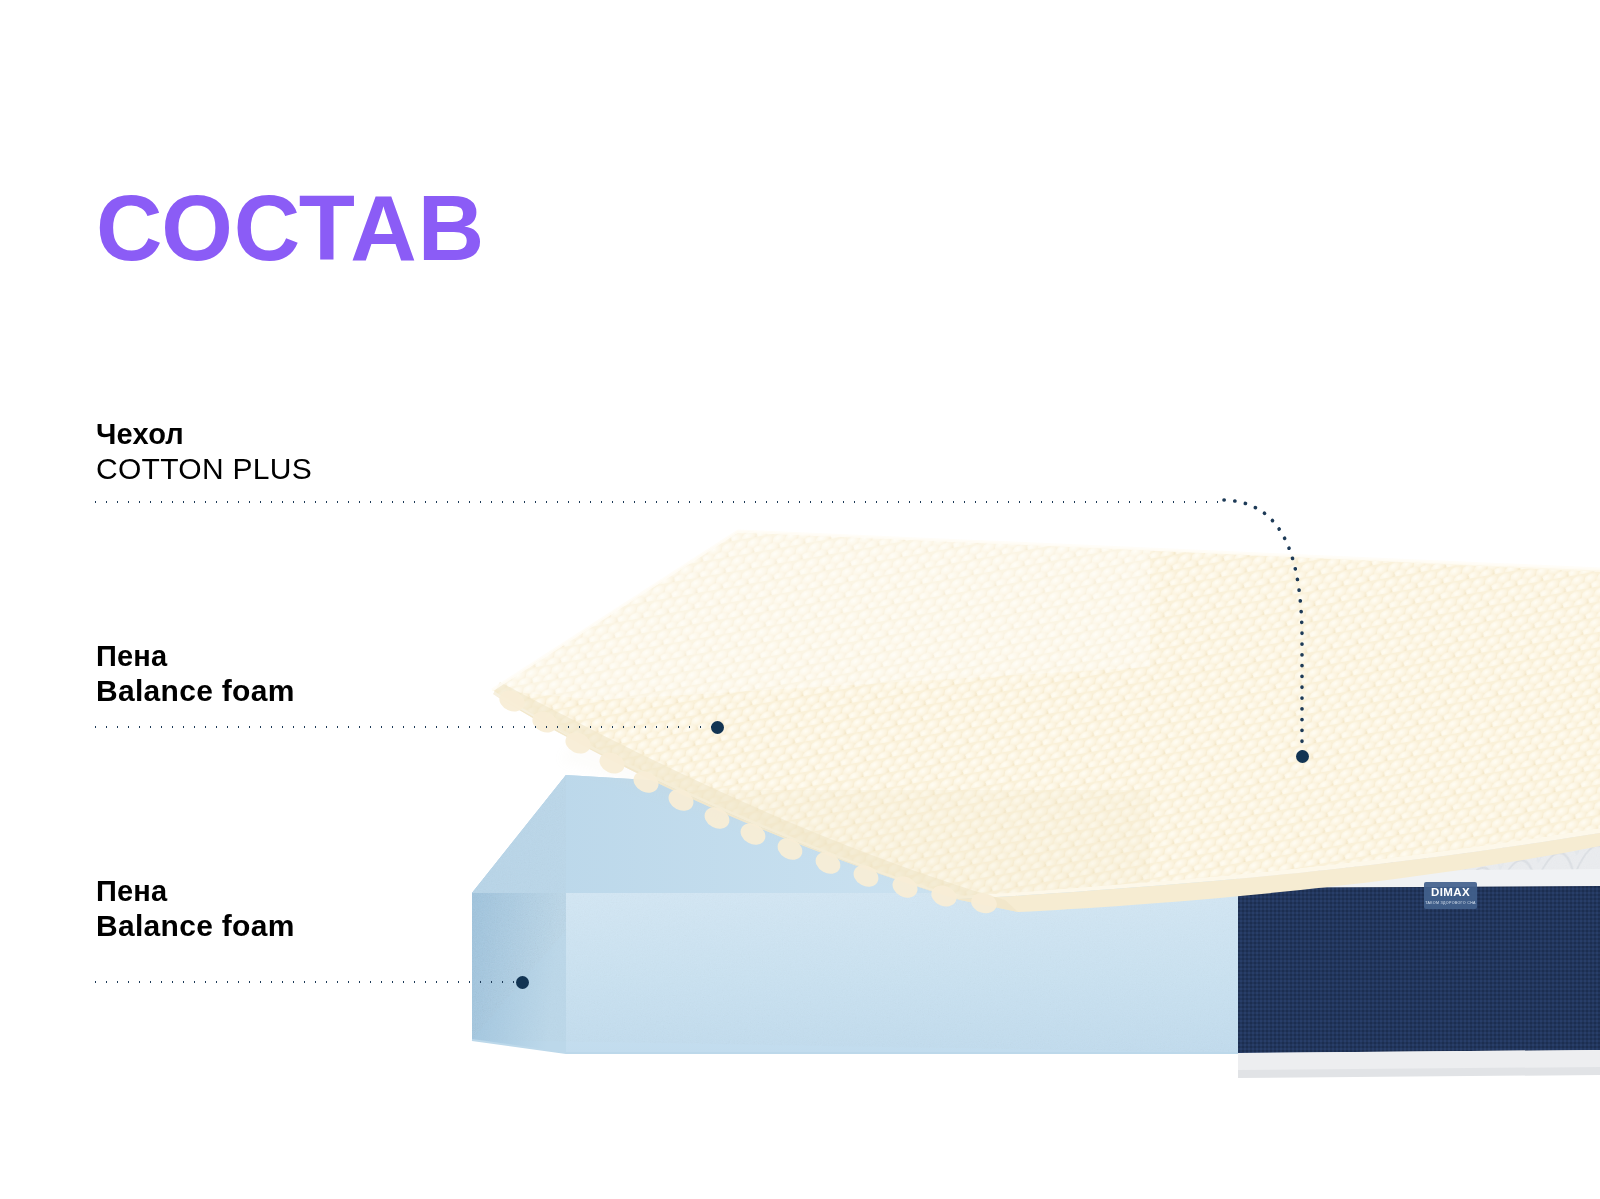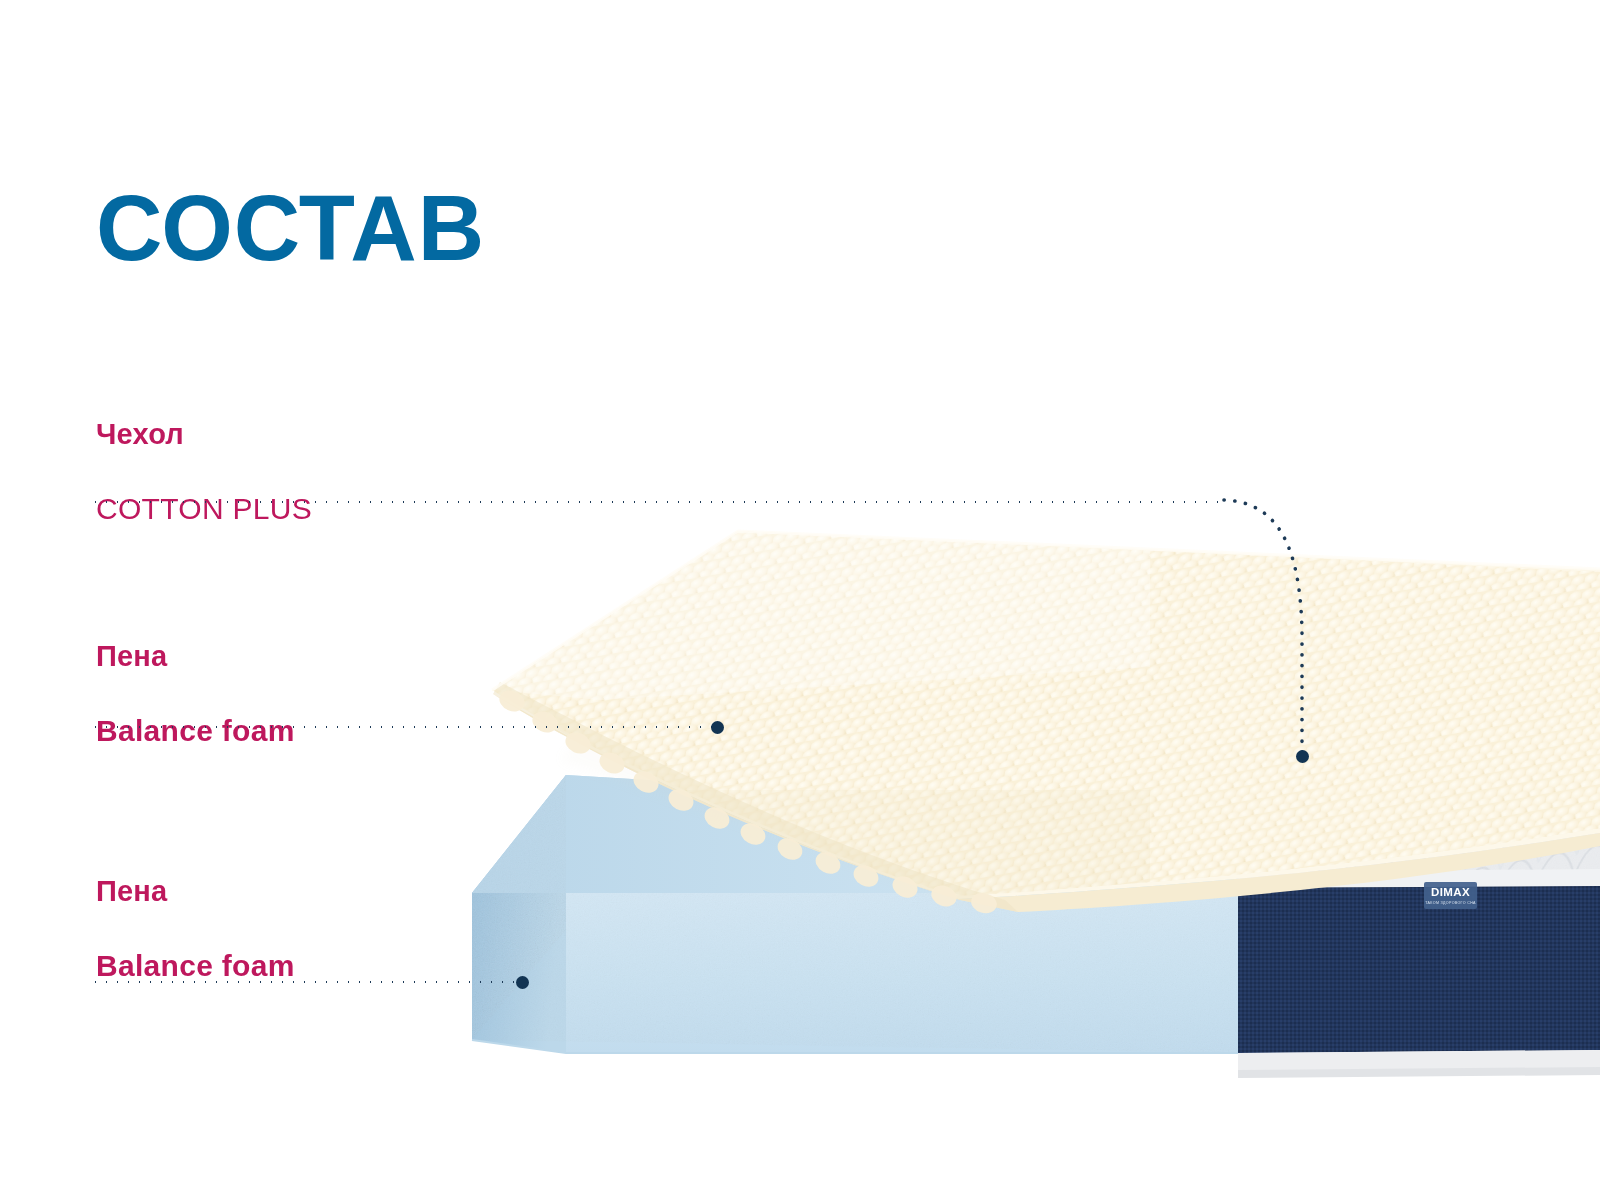--- a/index.html
+++ b/index.html
@@ -21,42 +21,41 @@
   }
 
   
   #page-title {
     position: absolute;
     left: 96px;
     top: 182px;
     font-size: 92px;
     font-weight: 700;
     letter-spacing: 1px;
-    color: #0369a1;
+    color: #8b5cf6;
     line-height: 1;
     white-space: nowrap;
   }
 
   
   .callout {
     position: absolute;
-    color: #be185d;
+    color: #000000;
     line-height: 1.18;
     white-space: nowrap;
   }
   .callout .l1 {
     font-size: 29px;
     font-weight: 700;
     letter-spacing: 0.2px;
   }
   .callout .l2 {
     font-size: 30px;
     font-weight: 600;
     letter-spacing: 0.3px;
-    margin-top: 40px;
   }
   .callout.cover .l2 { font-weight: 500; }
 
   #callout-cover   { left: 96px; top: 417px; }
   #callout-massage { left: 96px; top: 639px; }
   #callout-balance { left: 96px; top: 874px; }
 
   
   .leader-h {
     position: absolute;

